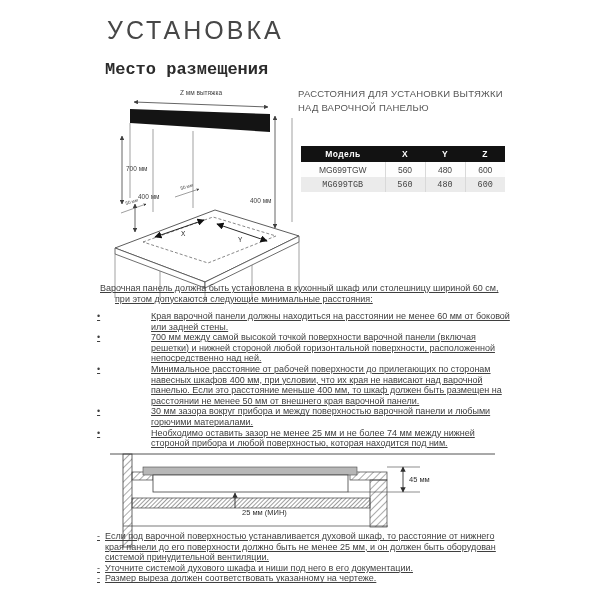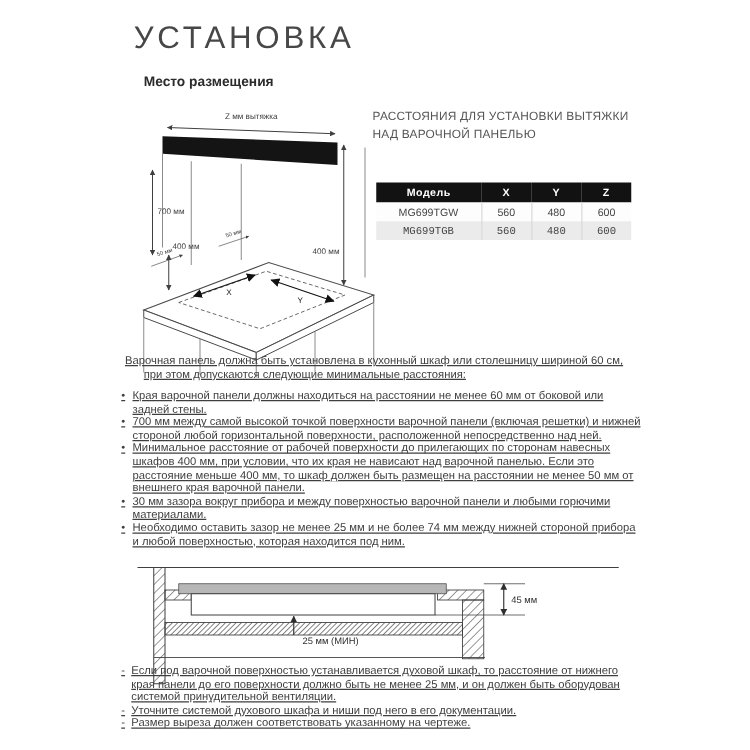--- a/index.html
+++ b/index.html
@@ -2,21 +2,21 @@
 <html><head>
 <meta charset="utf-8">
 <style>
   * { margin:0; padding:0; box-sizing:border-box; }
   html,body { background:#fff; }
   body { font-family:"Liberation Sans", sans-serif; color:#3f3f3f; }
   .page { position:relative; width:600px; height:600px; background:#ffffff; overflow:hidden; }
 
   .doc-title { position:absolute; left:107px; top:16px; font-size:25px; letter-spacing:3px;
                font-weight:400; color:#474747; }
-  .section-title { position:absolute; left:115px; top:60px; font-size:11px; font-weight:bold; color:#2b2b2b; }
+  .section-title { position:absolute; left:105px; top:60px; font-size:17px; font-weight:bold; color:#2b2b2b;font-family:Liberation Mono, monospace; }
 
   .top-diagram { position:absolute; left:113px; top:86px; }
   .bottom-diagram { position:absolute; left:105px; top:450px; }
   svg { font-family:"Liberation Sans", sans-serif; }
 
   .hood-heading { position:absolute; left:298px; top:87px; width:205px; font-size:9.5px;
                   line-height:13.5px; letter-spacing:.2px; color:#555; text-transform:uppercase; }
 
   .dim-table { position:absolute; left:301px; top:146px; border-collapse:collapse; font-size:8.5px; color:#454545; }
   .dim-table th { background:#121212; color:#fff; font-weight:bold; height:16px; letter-spacing:.4px; }
@@ -25,21 +25,21 @@
   .dim-table tr.row-even td { background:#fdfdfd; }
   .dim-table tr.row-odd td { background:#ebebeb;font-family:Liberation Mono, monospace; }
   .col-model { width:84px; }
   .col-dim { width:40px; }
 
   .body-text { font-size:9px; line-height:10.6px; color:#3f3f3f;text-decoration:underline; }
   .intro { position:absolute; left:100px; top:283px; width:412px; padding-left:15px; text-indent:-15px; }
   .req-list { position:absolute; left:97px; top:311px; width:416px; list-style:none; }
   .req-list li { display:flex; }
   .req-list .marker { width:9px; flex:0 0 9px; }
-  .req-list .item-text { flex:1; }
+  .req-list .item-text { flex:1;margin-left:45px; }
 
   .notes-list { position:absolute; left:97px; top:531px; width:416px; list-style:none; }
   .notes-list li { display:flex; }
   .notes-list .marker { width:8px; flex:0 0 8px; }
   .notes-list .item-text { flex:1; }
 </style>
 </head>
 <body>
 
 <div class="page">

